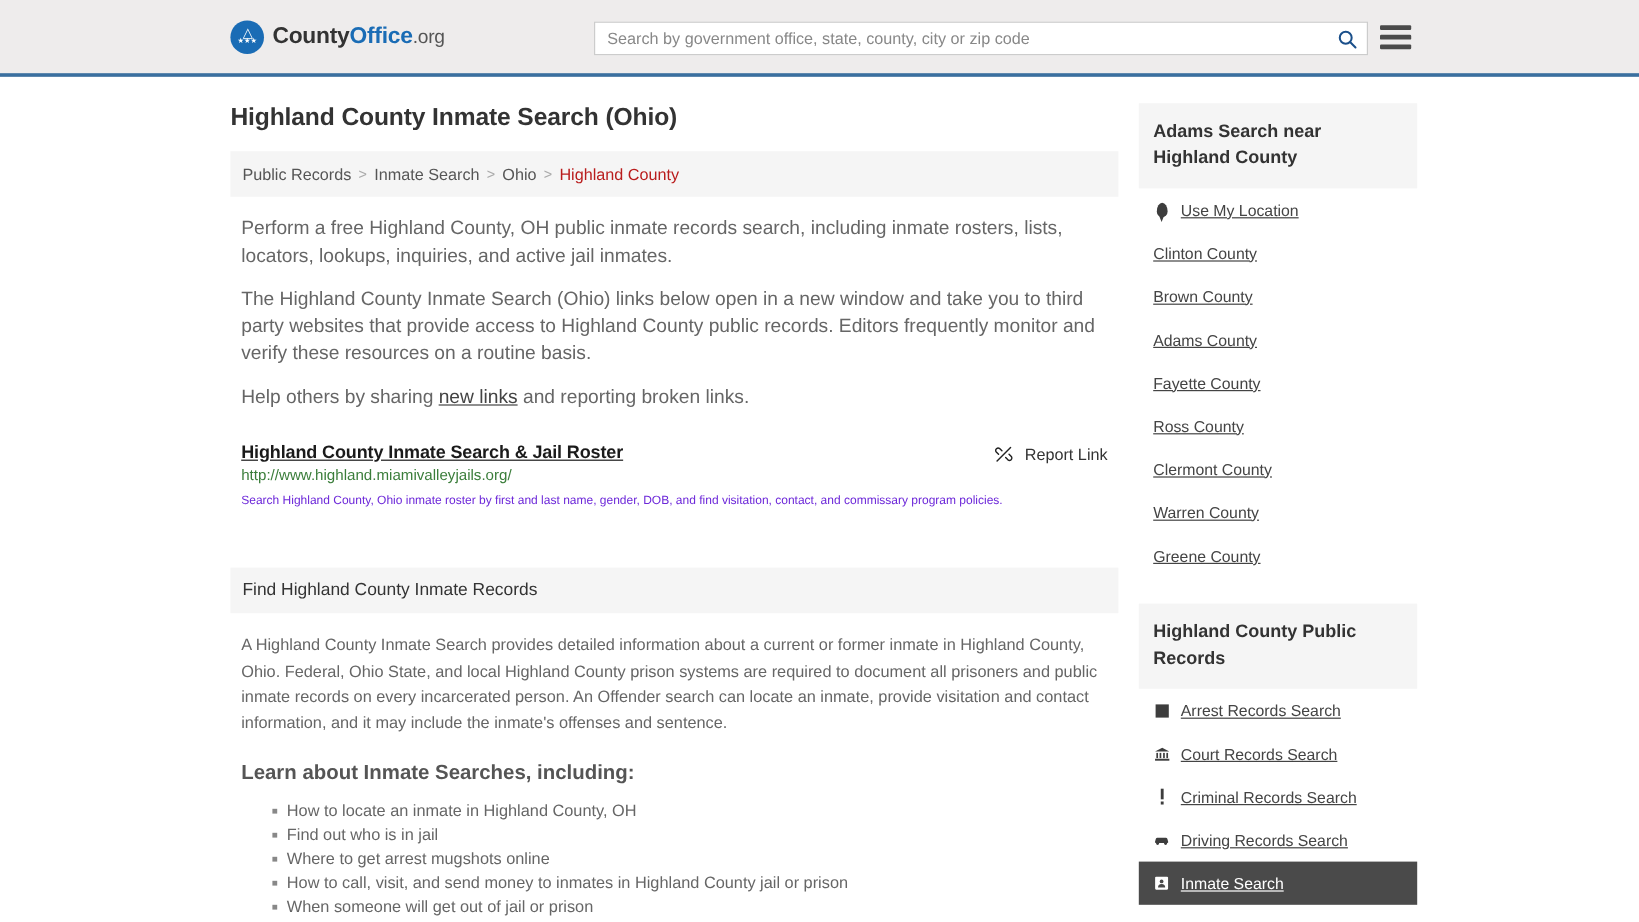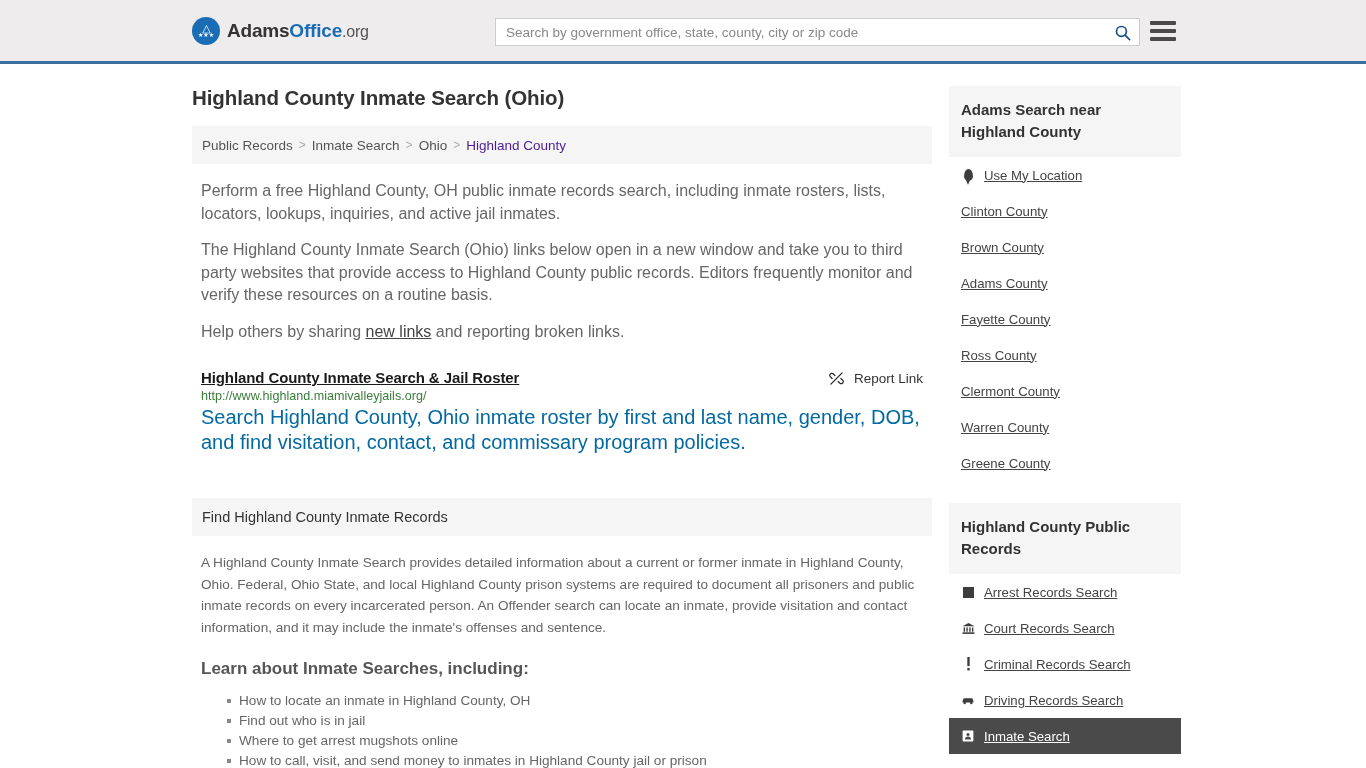--- a/index.html
+++ b/index.html
@@ -137,21 +137,21 @@
     align-items: center;
     padding: 0 10px;
     font-size: 13.5px;
     gap: 6px;
   }
   .breadcrumb a {
     color: #555555;
     text-decoration: none;
   }
   .breadcrumb .sep { color: #aaaaaa; font-size: 12px; }
-  .breadcrumb .current { color: #4c1d95; }
+  .breadcrumb .current { color: #b91c1c; }
 
   p.body-text {
     font-size: 16px;
     line-height: 22.5px;
     color: #666666;
     margin: 14px 0 0 0;
     padding: 0 9px 0 9px;
   }
   p.body-text:first-of-type { margin-top: 16px; }
   a.inline-link {
@@ -188,23 +188,23 @@
     margin-top: 1px;
   }
   .result-url {
     font-size: 12.6px;
     color: #3a7d3a;
     margin-top: 3px;
     display: block;
     text-decoration: none;
   }
   .result-desc {
-    font-size: 20px;
+    font-size: 10px;
     line-height: 25px;
-    color: #0369a1;
+    color: #6d28d9;
     margin: 2px 0 0 0;
   }
 
   
   .section-head {
     margin-top: 43px;
     background: #f5f5f5;
     height: 38px;
     display: flex;
     align-items: center;
@@ -313,21 +313,21 @@
 </style>
 </head>
 <body>
 
 <div class="header">
   <div class="logo-wrap">
     <div class="logo-mark">
       <span class="eagle">△</span>
       <span class="stars">★★★</span>
     </div>
-    <div class="logo-text"><span class="a">Adams</span><span class="b">Office</span><span class="o">.org</span></div>
+    <div class="logo-text"><span class="a">County</span><span class="b">Office</span><span class="o">.org</span></div>
   </div>
 
   <div class="search-wrap">
     <input class="search-input" type="text" placeholder="Search by government office, state, county, city or zip code" style="">
     <button class="search-btn">
       <svg width="17" height="17" viewBox="0 0 24 24" fill="none" stroke="#1a4f8a" stroke-width="2.4">
         <circle cx="10.5" cy="10.5" r="7"></circle>
         <line x1="15.6" y1="15.6" x2="22" y2="22" stroke-linecap="round"></line>
       </svg>
     </button>

